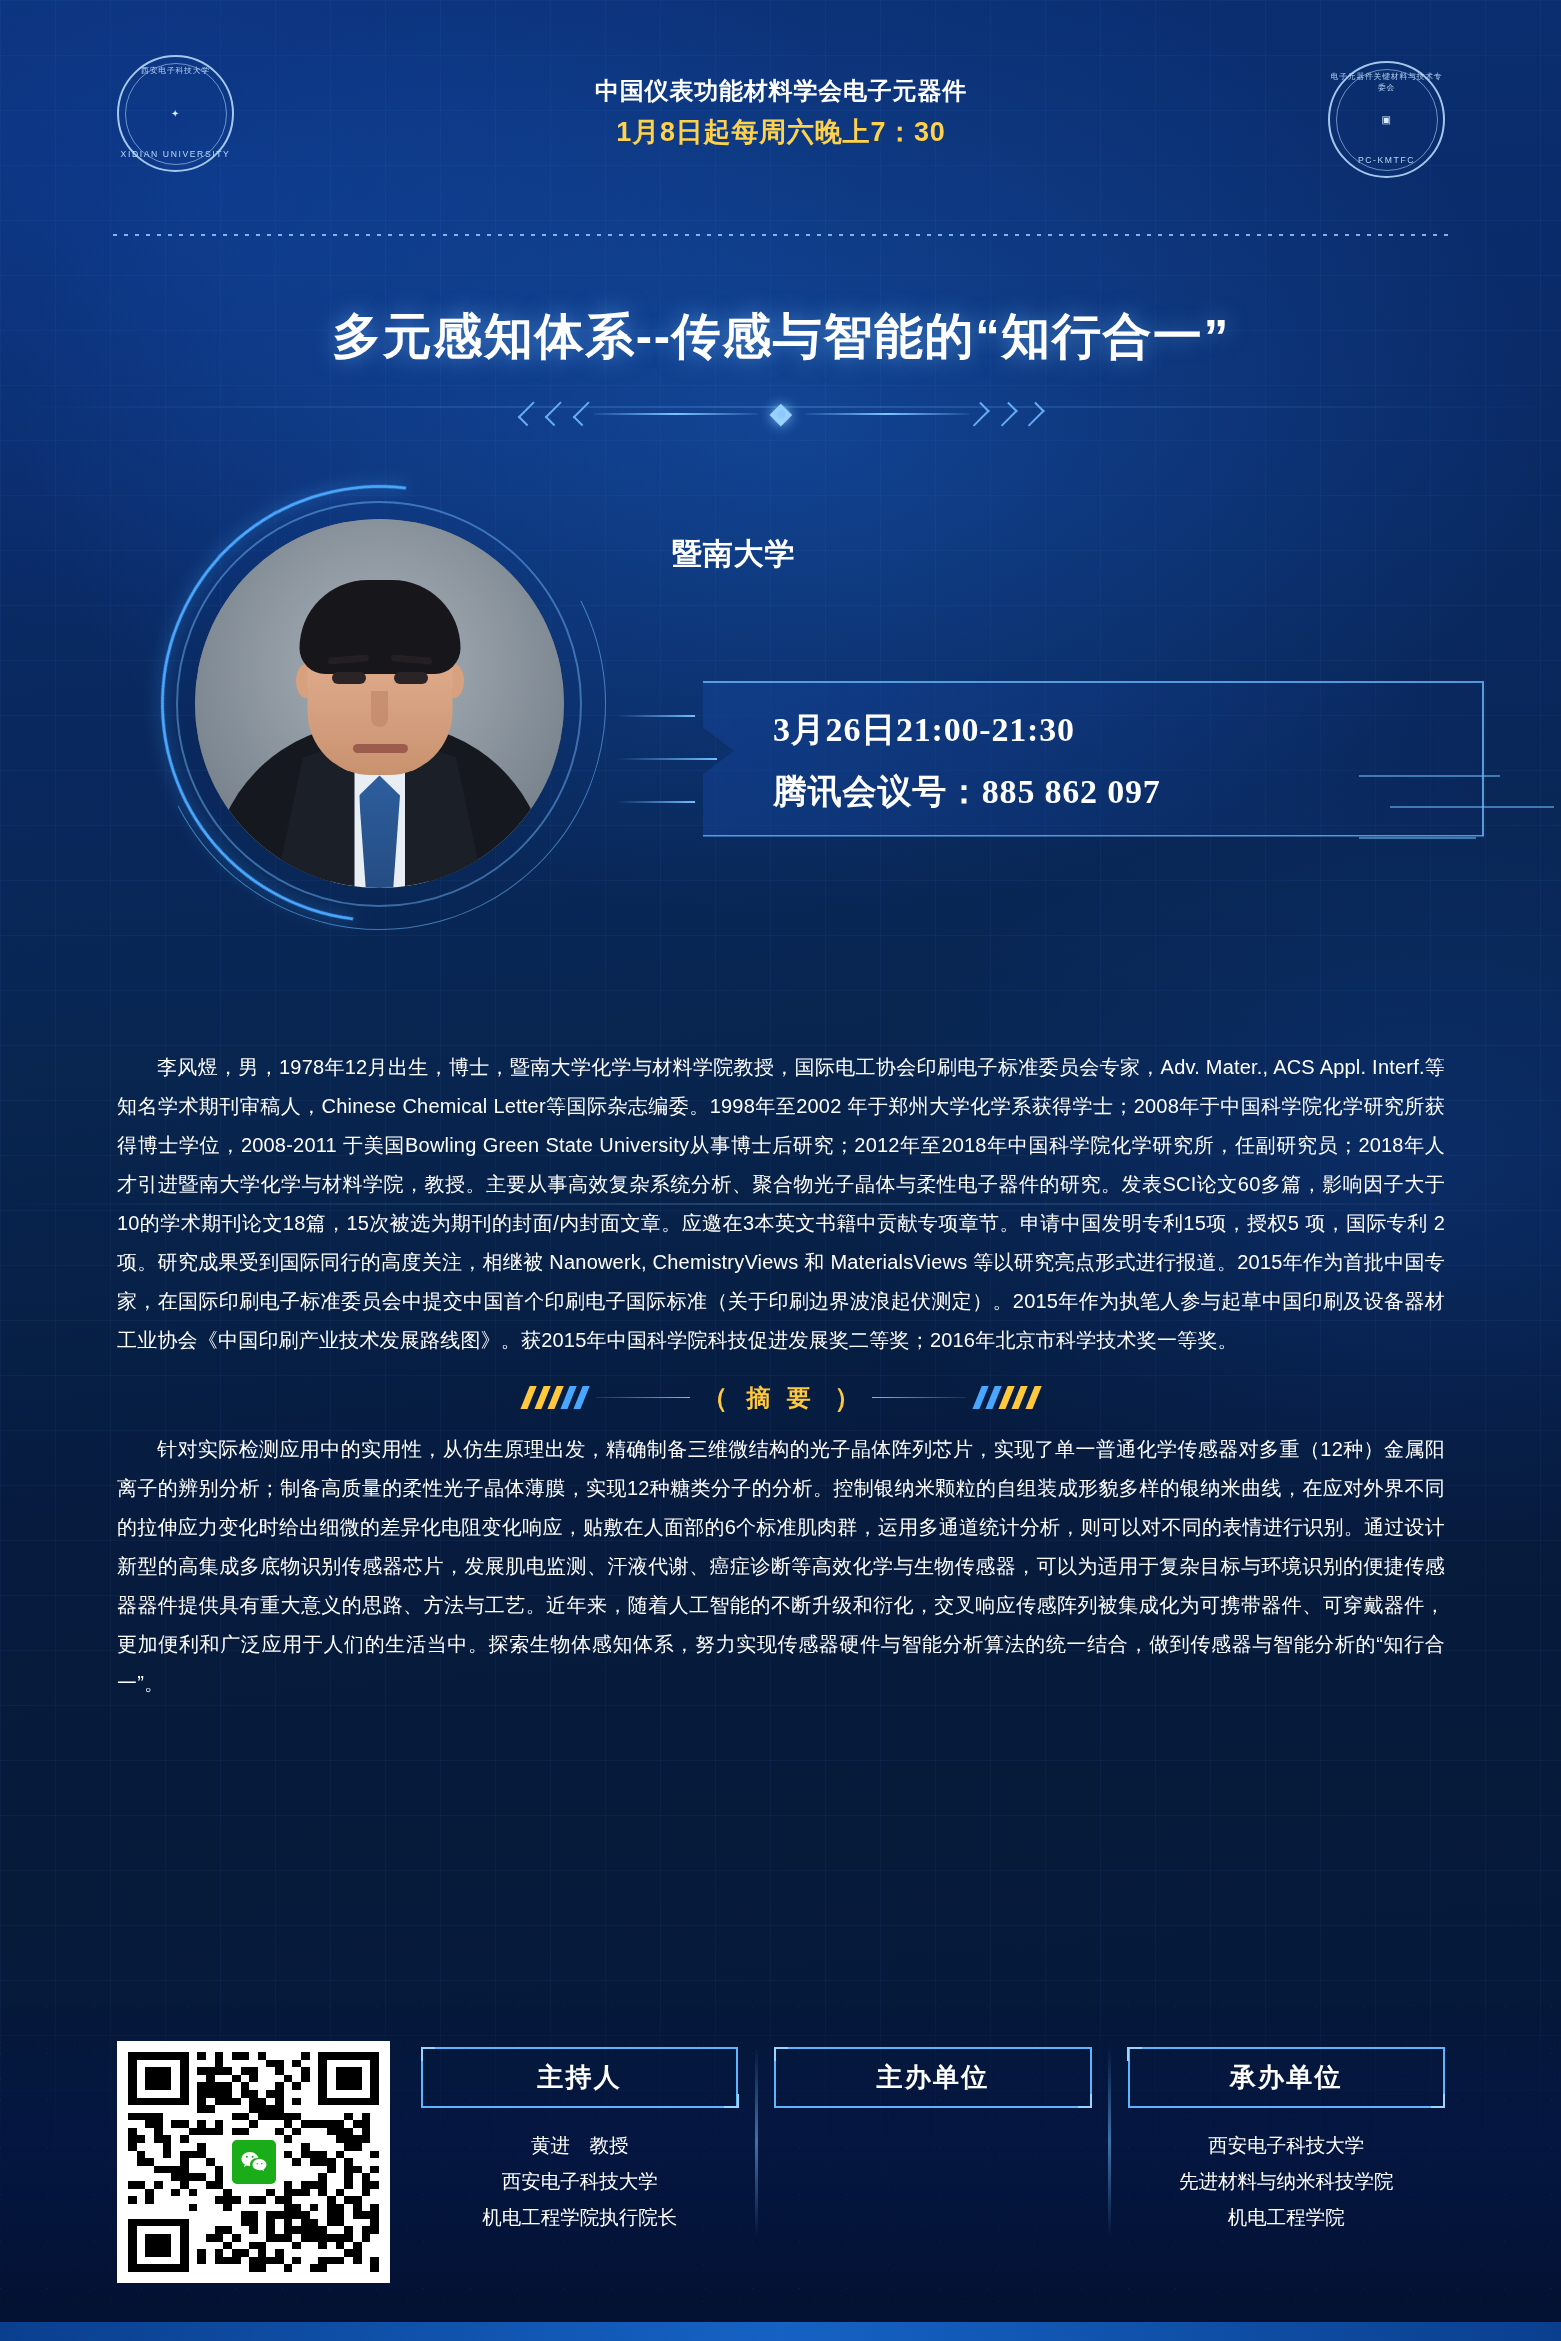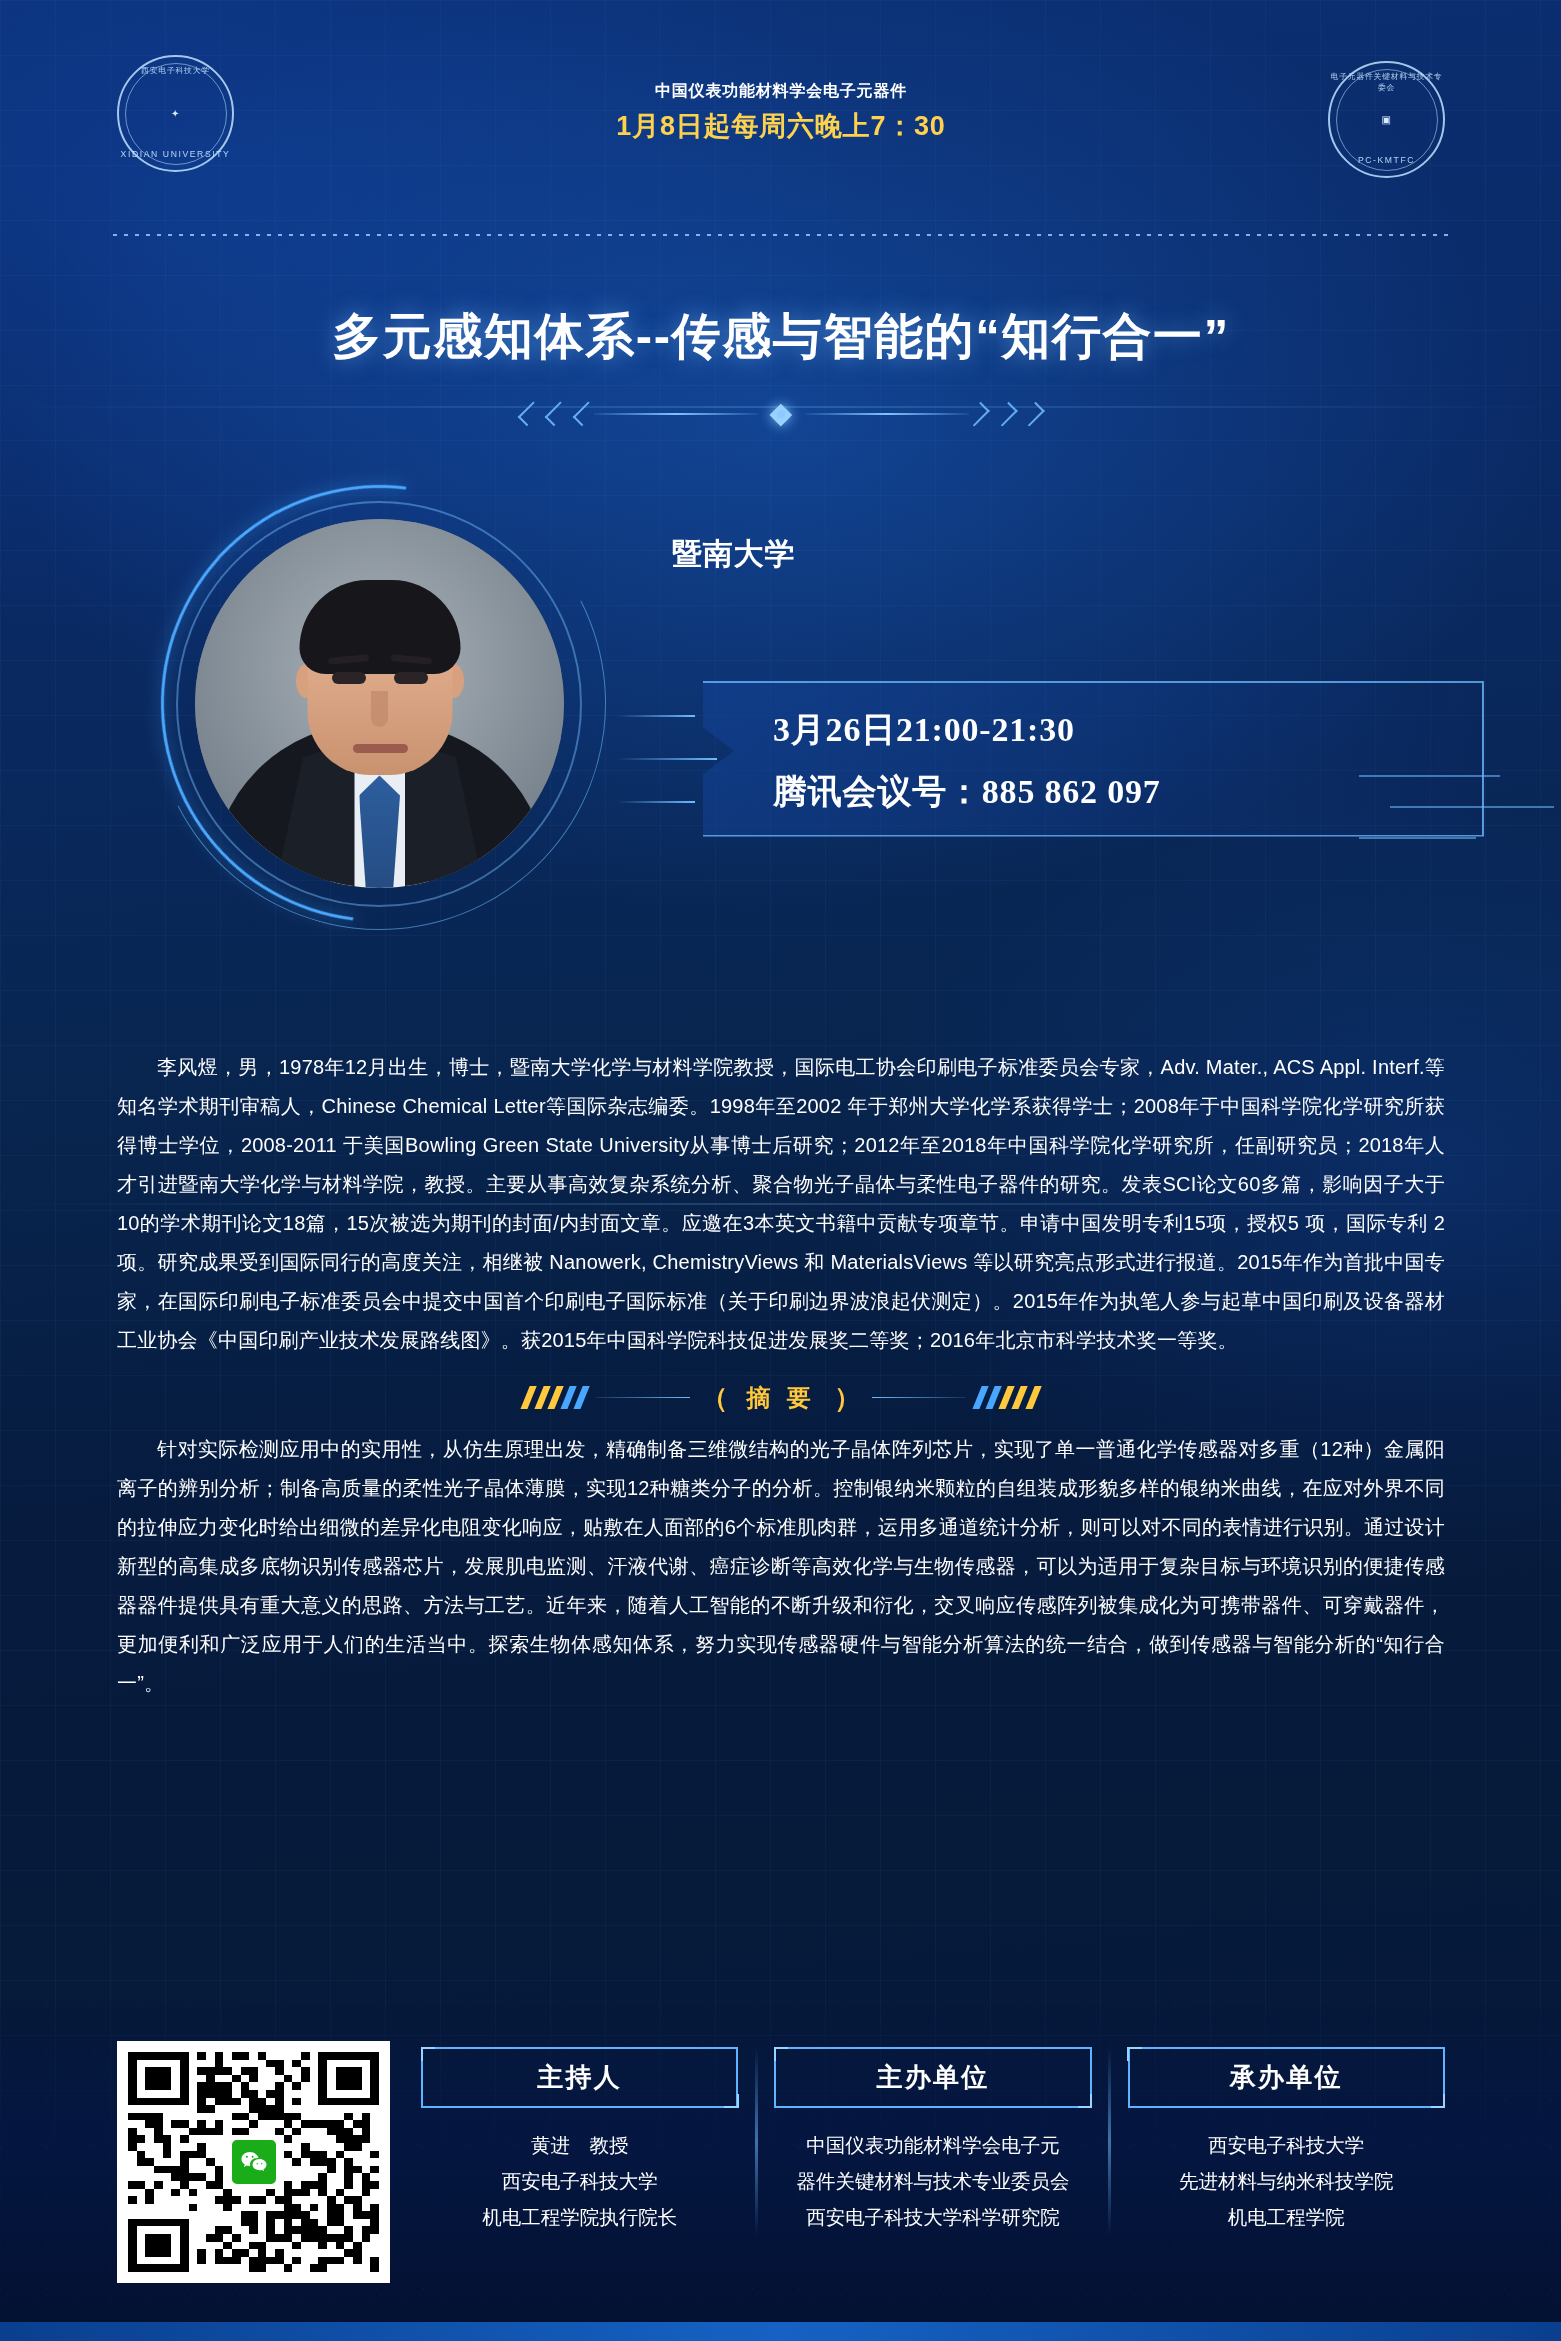--- a/index.html
+++ b/index.html
@@ -88,21 +88,21 @@
   .seal-bottom-text{
     position:absolute; bottom:11px; left:0; right:0;
     font-size:8.6px; color:rgba(200,230,255,0.9);
     text-align:center; letter-spacing:1.6px;
   }
   .header-text {
     text-align: center;
     line-height: 1.45;
   }
   .header-line1, .header-line2 {
-    font-size: 16px;
+    font-size: 24px;
     font-weight: bold;
     color: #ffffff;
     letter-spacing: 0.8px;
   }
   .header-line3 {
     font-size: 27px;
     font-weight: bold;
     color: #ffd24d;
     letter-spacing: 0.8px;
     margin-top: 4.7px;
@@ -837,25 +837,20 @@
             <div>黄进　教授</div>
             <div>西安电子科技大学</div>
             <div>机电工程学院执行院长</div>
           </div>
         </div>
 
         <div class="vsep"></div>
 
         <div class="col">
           <div class="col-head">主办单位</div>
-          <div class="col-body">
-            <div>中国仪表功能材料学会电子元</div>
-            <div>器件关键材料与技术专业委员会</div>
-            <div>西安电子科技大学科学研究院</div>
-          </div>
         </div>
 
         <div class="vsep"></div>
 
         <div class="col">
           <div class="col-head">承办单位</div>
           <div class="col-body">
             <div>西安电子科技大学</div>
             <div>先进材料与纳米科技学院</div>
             <div>机电工程学院</div>

